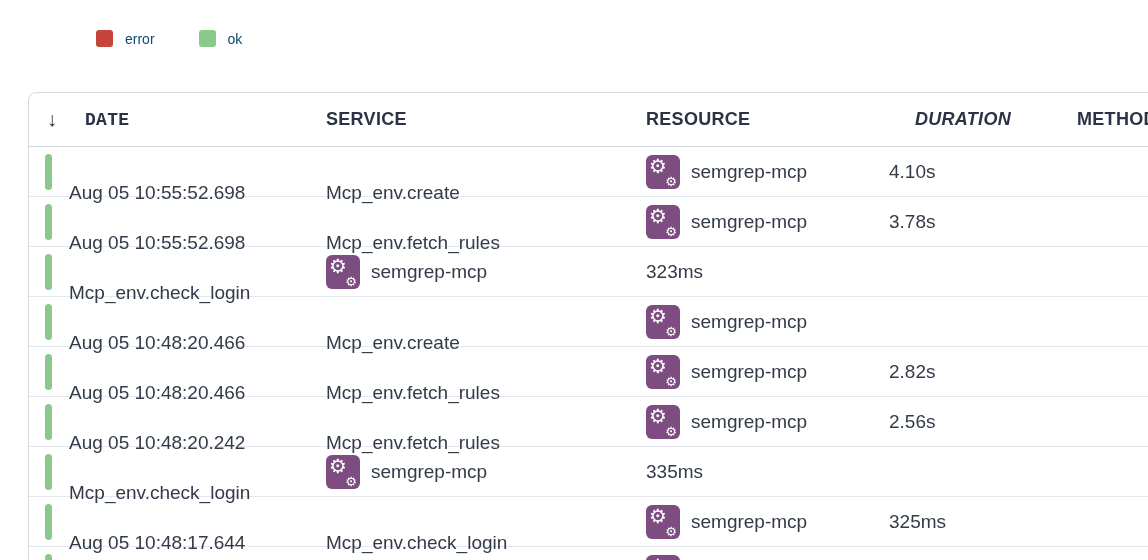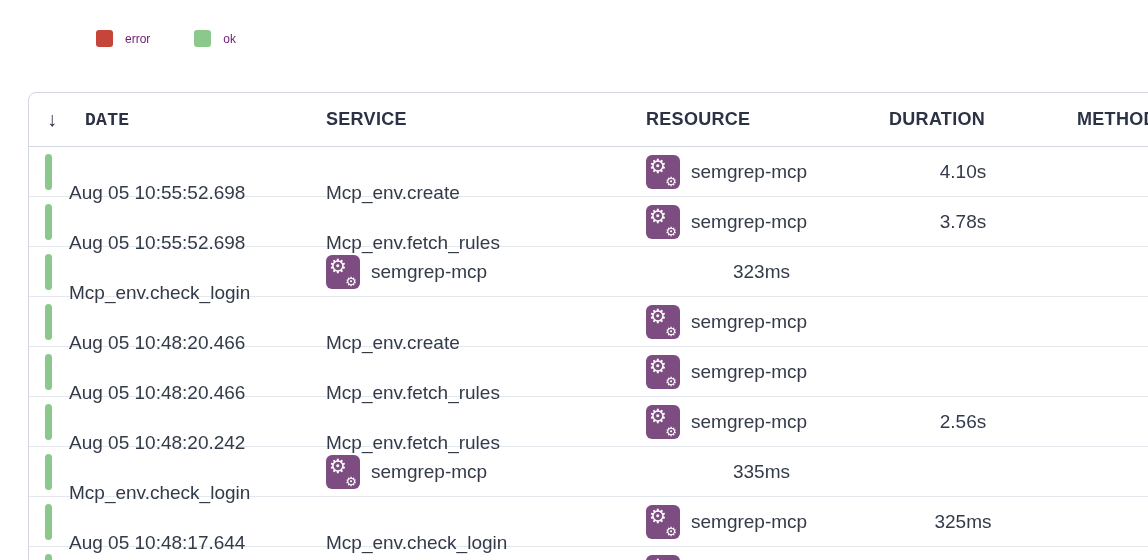--- a/index.html
+++ b/index.html
@@ -24,22 +24,22 @@
     align-items: center;
     gap: 12px;
     cursor: pointer;
   }
   .legend-swatch {
     width: 17px; height: 17px;
     border-radius: 3px;
     display: inline-block;
   }
   .legend-label {
-    font-size: 12px;
-    color: #701a75;
+    font-size: 14px;
+    color: #0c4a6e;
   }
 
   
   .trace-table {
     position: absolute;
     top: 92px; left: 28px;
     width: 1420px;           
     border: 1px solid #d3d8e0;
     border-radius: 8px 8px 0 0;
     background: #ffffff;
@@ -61,21 +61,21 @@
   .th-sort {
     padding-left: 18px;
     font-size: 20px;
     font-weight: 700;
     color: #2b3245;
     cursor: pointer;
   }
   .th-date { cursor: pointer; }
   .th-resource, .th-service { cursor: pointer; }
   .th-date { padding-left: 16px; font-family: Liberation Mono, monospace; }
-  .th-duration { text-align: left; padding-right: 12px; cursor: pointer; }
+  .th-duration { text-align: center; padding-right: 12px; cursor: pointer; font-style: italic; }
   .th-method { padding-left: 28px; cursor: pointer; }
 
   .table-row {
     height: 50px;
     border-bottom: 1px solid #e4e7ec;
     font-size: 19px;
     color: #333b49;
     cursor: pointer;
     background: #ffffff;
   }
@@ -107,21 +107,21 @@
     left: 3px; top: 1px;
     font-size: 20px;
     line-height: 20px;
   }
   .service-icon .gear-small {
     position: absolute;
     right: 3px; bottom: 1px;
     font-size: 13px;
     line-height: 13px;
   }
-  .cell-duration { text-align: center; padding-right: 12px; white-space: nowrap; }
+  .cell-duration { text-align: left; padding-right: 12px; white-space: nowrap; }
   .cell-method { padding-left: 28px; white-space: nowrap; }
 </style>
 </head>
 <body>
 
 <div class="legend">
   <div class="legend-item">
     <span class="legend-swatch" style="background: rgb(197, 69, 58);"></span>
     <span class="legend-label">error</span>
   </div>
@@ -209,20 +209,21 @@
     </div>
     <div class="cell-date">Aug 05 10:48:20.466</div>
     <div class="cell-resource">Mcp_env.fetch_rules</div>
     <div class="cell-service">
       <span class="service-icon">
         <span class="gear-big">⚙</span>
         <span class="gear-small">⚙</span>
       </span>
       <span>semgrep-mcp</span>
     </div>
+    <div class="cell-duration">2.82s</div>
     <div class="cell-method"></div>
   </div>
       <div class="grid-row table-row">
     <div class="cell-status">
       <span class="status-bar" style="background: rgb(139, 200, 139);"></span>
     </div>
     <div class="cell-date">Aug 05 10:48:20.242</div>
     <div class="cell-resource">Mcp_env.fetch_rules</div>
     <div class="cell-service">
       <span class="service-icon">

